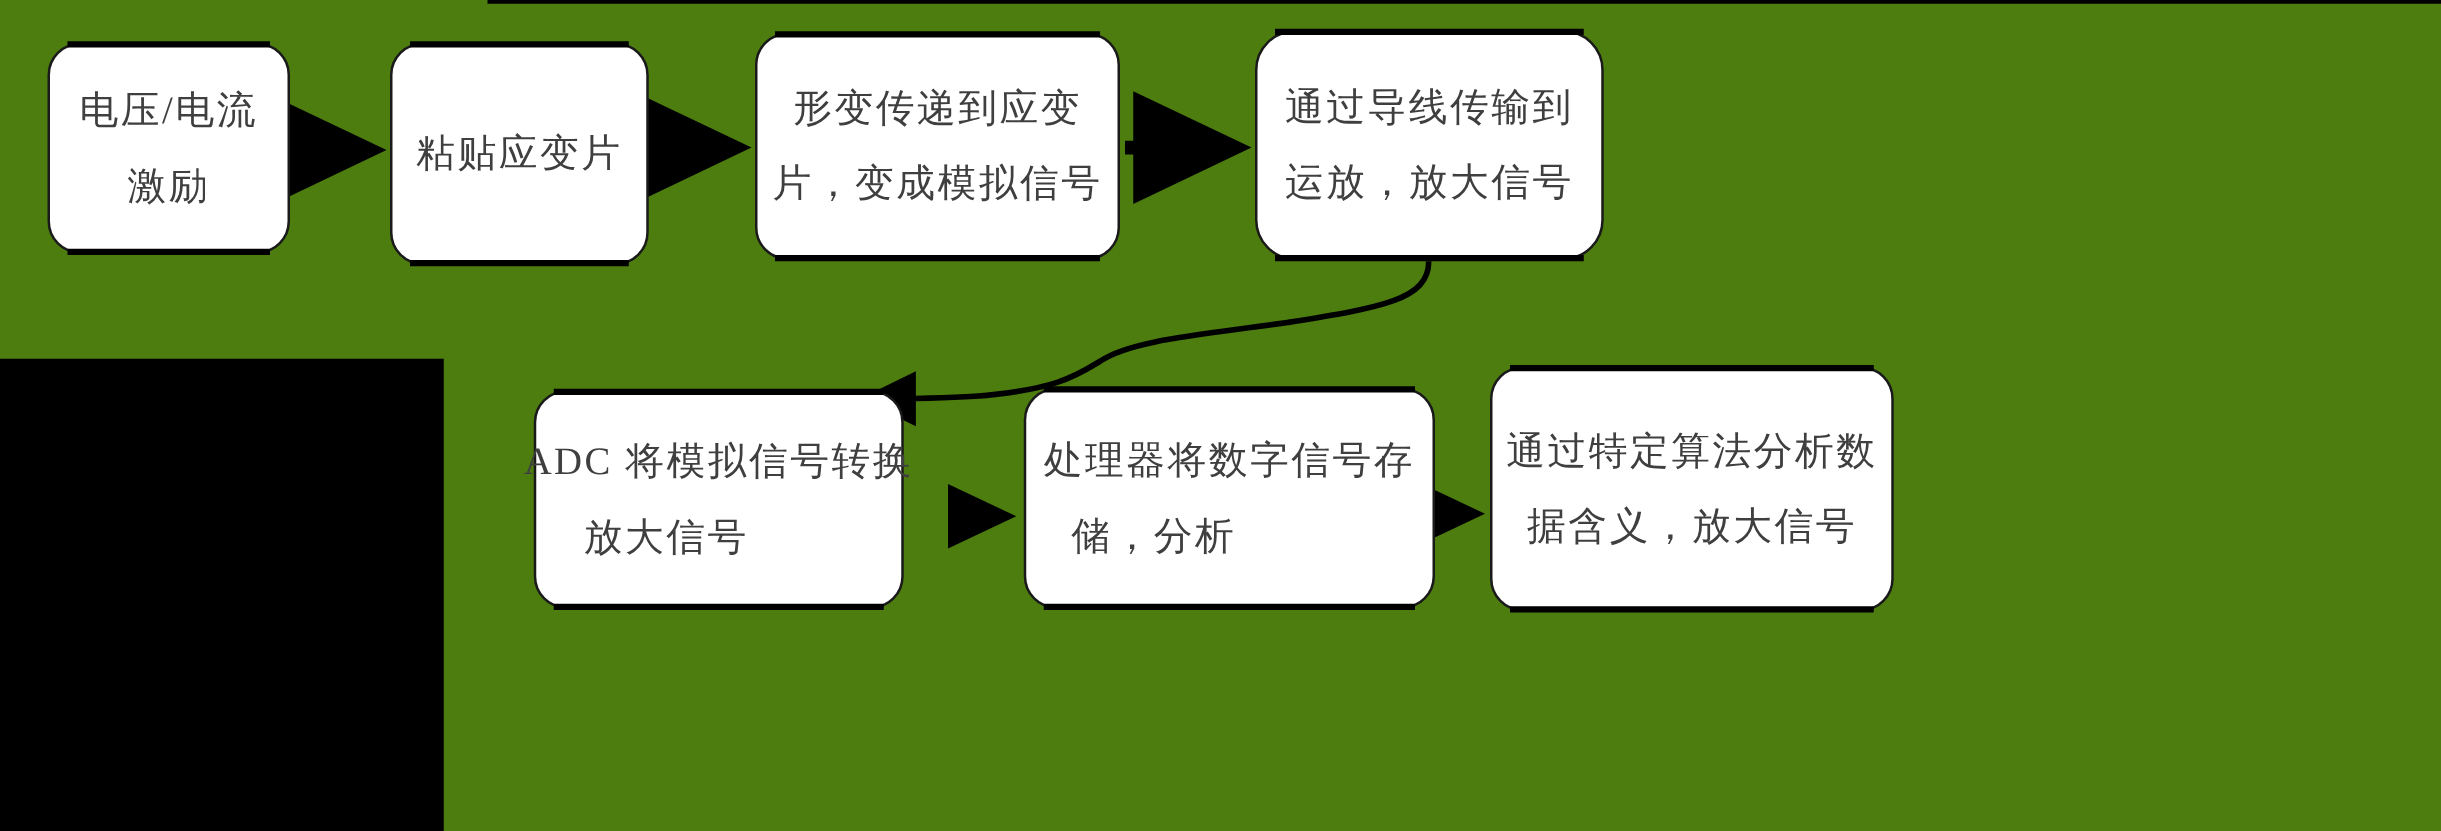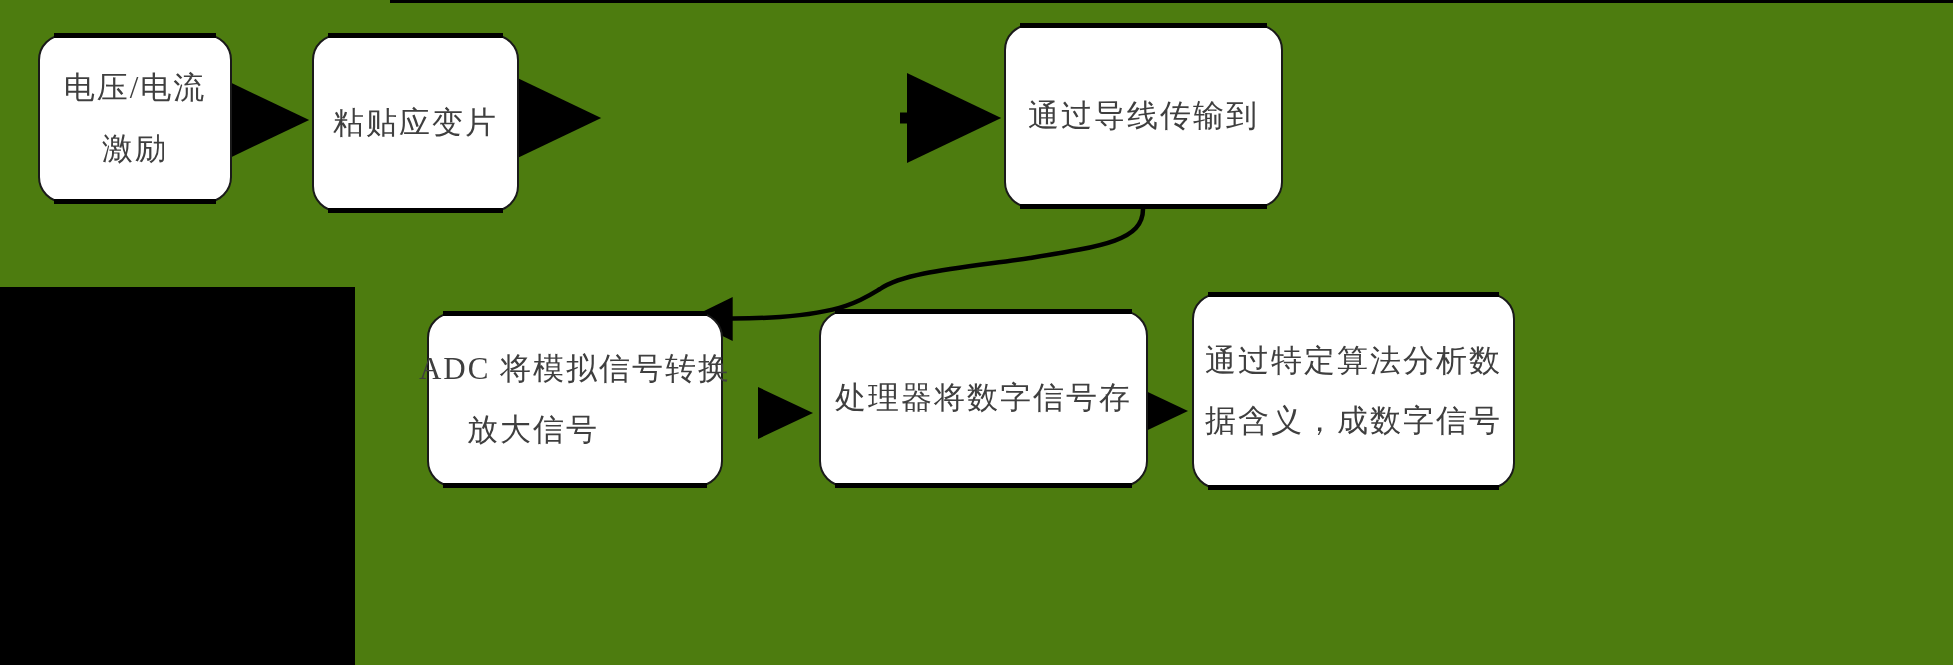--- a/index.html
+++ b/index.html
@@ -125,32 +125,38 @@
 
   <div class="node" style="left:38px; top:34px; width:194px; height:169px;">
     <span class="line">电压/电流</span>
     <span class="line">激励</span>
   </div>
 
   <div class="node" style="left:312px; top:34px; width:207px; height:178px;">
     <span class="line">粘贴应变片</span>
   </div>
 
+  <div class="node" style="left:604px; top:26px; width:292px; height:182px;">
+    <span class="line">形变传递到应变</span>
+    <span class="line">片，变成模拟信号</span>
+  </div>
 
-  <div class="node" style="left:1004px; top:24px; width:279px; height:184px;">
+  <div class="node" style="left:1004px; top:24px; width:279px; height:184px;border-radius:32px;">
     <span class="line">通过导线传输到</span>
+    <span class="line">运放，放大信号</span>
   </div>
 
   <div class="node" style="left:427px; top:312px; width:296px; height:175px;">
     <span class="line">ADC 将模拟信号转换</span>
     <span class="line" style="align-self:flex-start; padding-left:28px;">放大信号</span>
   </div>
 
   <div class="node" style="left:819px; top:310px; width:329px; height:177px;">
     <span class="line">处理器将数字信号存</span>
+    <span class="line" style="align-self:flex-start; padding-left:26px;">储，分析</span>
   </div>
 
   <div class="node" style="left:1192px; top:293px; width:323px; height:196px;justify-content:center;">
     <span class="line">通过特定算法分析数</span>
-    <span class="line">据含义，成数字信号</span>
+    <span class="line">据含义，放大信号</span>
   </div>
 
 </div>
 
 </body></html>

